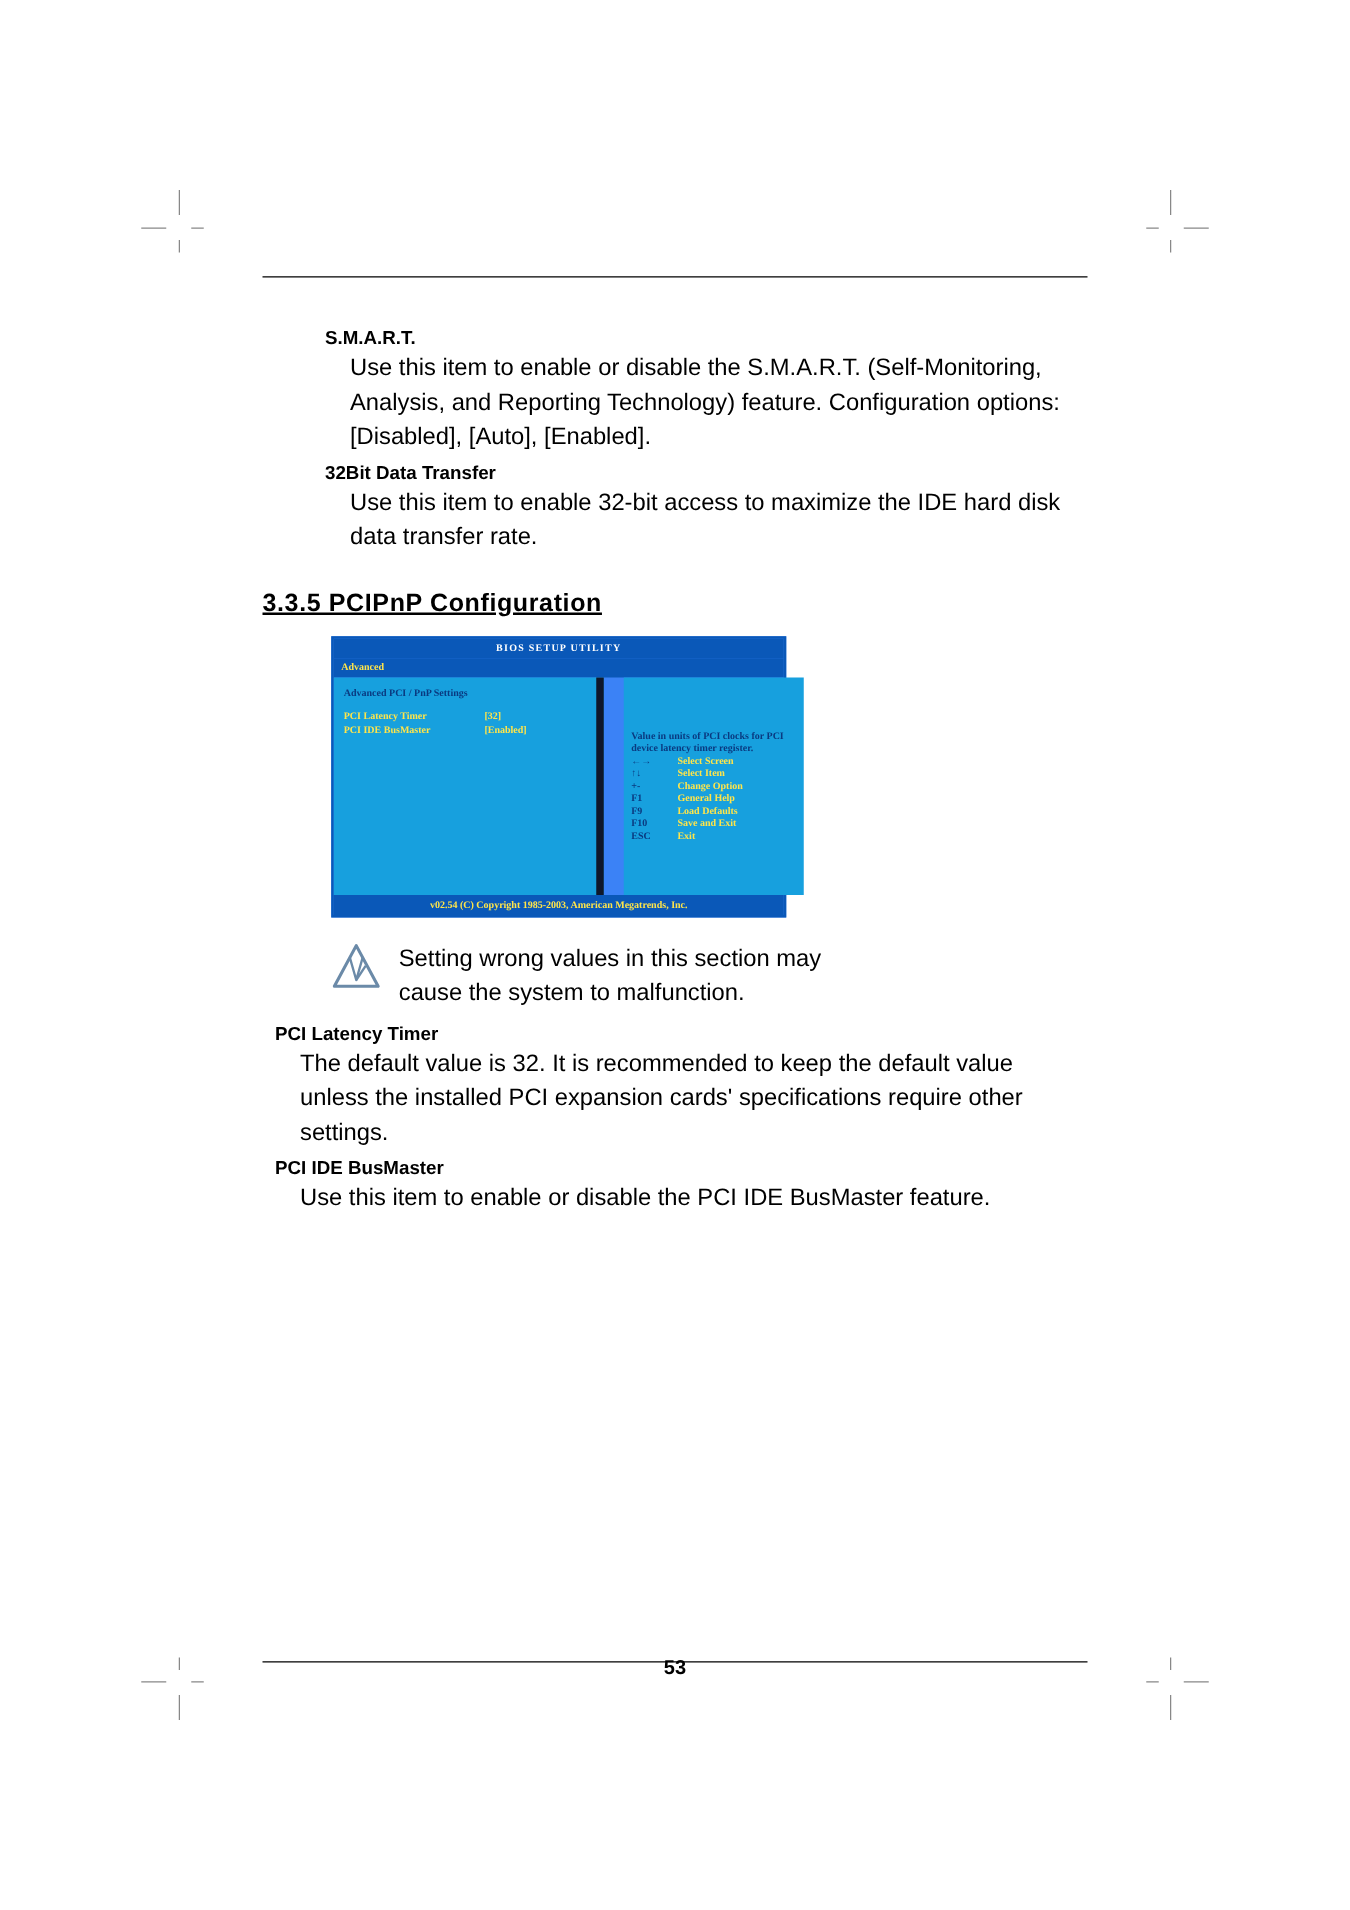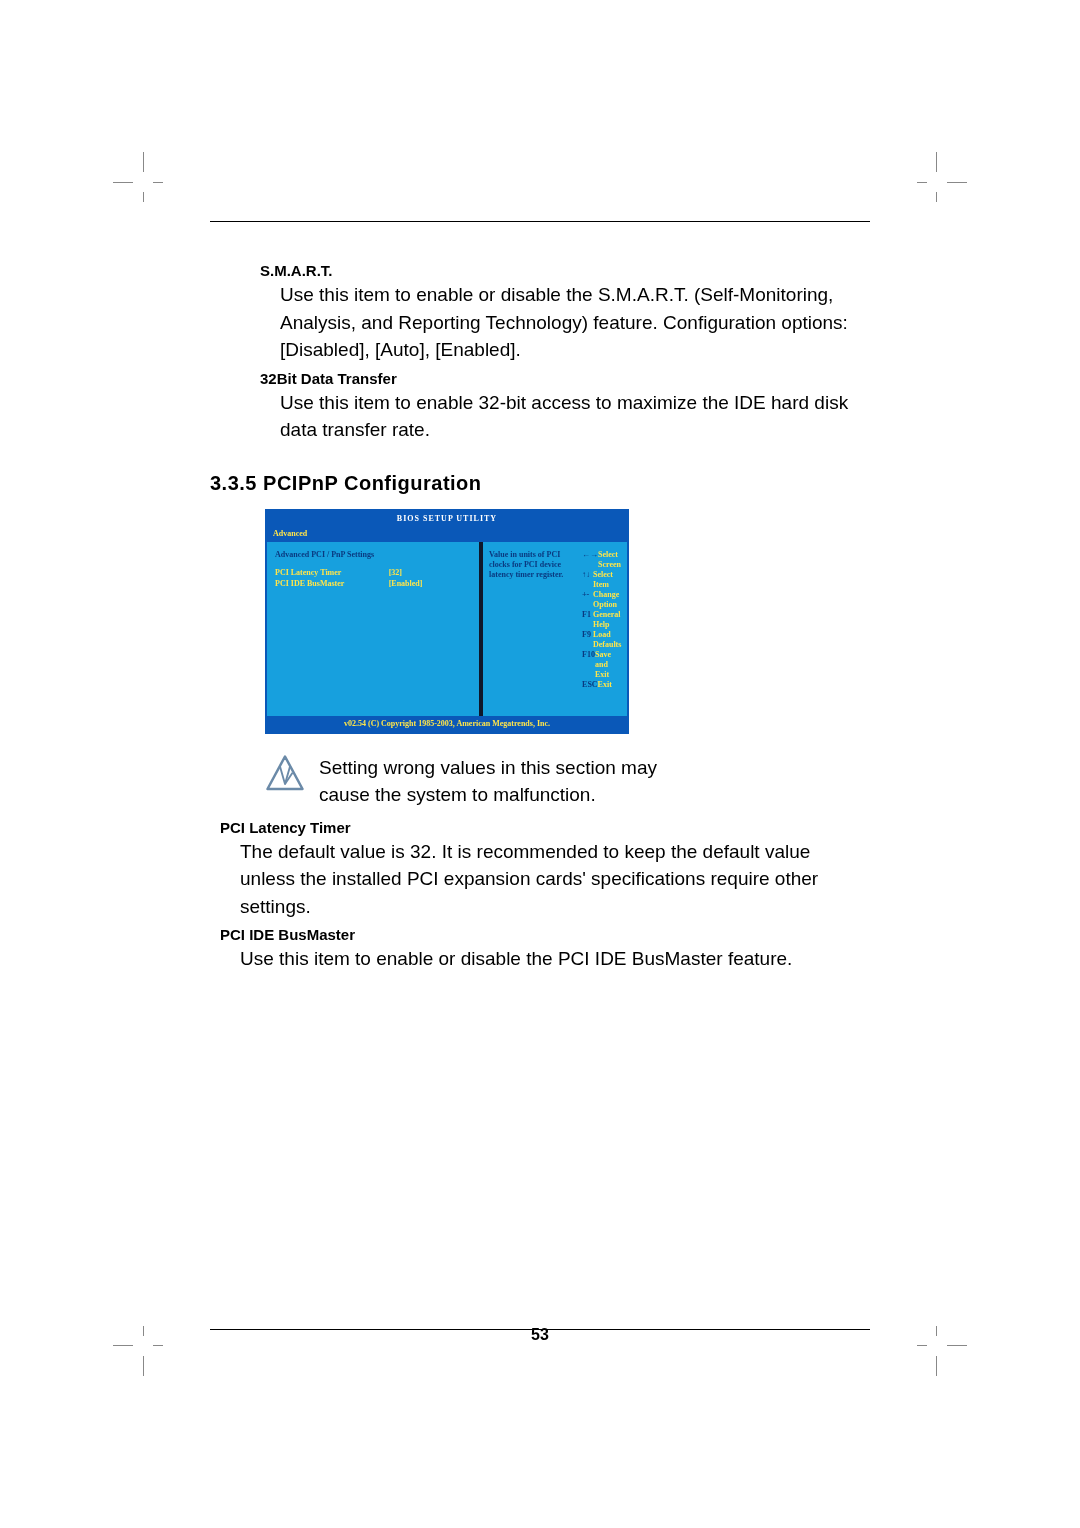--- a/index.html
+++ b/index.html
@@ -55,20 +55,21 @@
     line-height: 1.45;
   }
   .para.indent {
     margin-left: 20px;
   }
   h2.section-title {
     font-size: 20px;
     font-weight: bold;
     margin: 28px 0 14px 0;
     letter-spacing: 0.5px;
+    text-decoration: underline;
   }
   
   .bios {
     width: 360px;
     margin-left: 55px;
     border: 2px solid #0a58b8;
     font-family: "Times New Roman", Times, serif;
     font-size: 8px;
     line-height: 1.25;
     background: #3b82f6;
@@ -91,29 +92,31 @@
   }
   .bios-body {
     display: flex;
     height: 174px;
   }
   .bios-left {
     flex: 0 0 60%;
     background: #17a0de;
     padding: 8px 8px;
     box-sizing: border-box;
-    border-right: 4px solid #0f172a;
+    border-right: 6px solid #0f172a;
   }
   .bios-right {
     flex: 0 0 40%;
     background: #17a0de;
     padding: 8px 6px;
     box-sizing: border-box;
     display: flex;
+    flex-direction: column;
     justify-content: center;
+    margin-left: 16px;
   }
   .bios-left .heading {
     color: #0a3a80;
     font-weight: bold;
     margin-bottom: 8px;
   }
   .bios-row {
     display: flex;
     color: #ffe54a;
     font-weight: bold;

